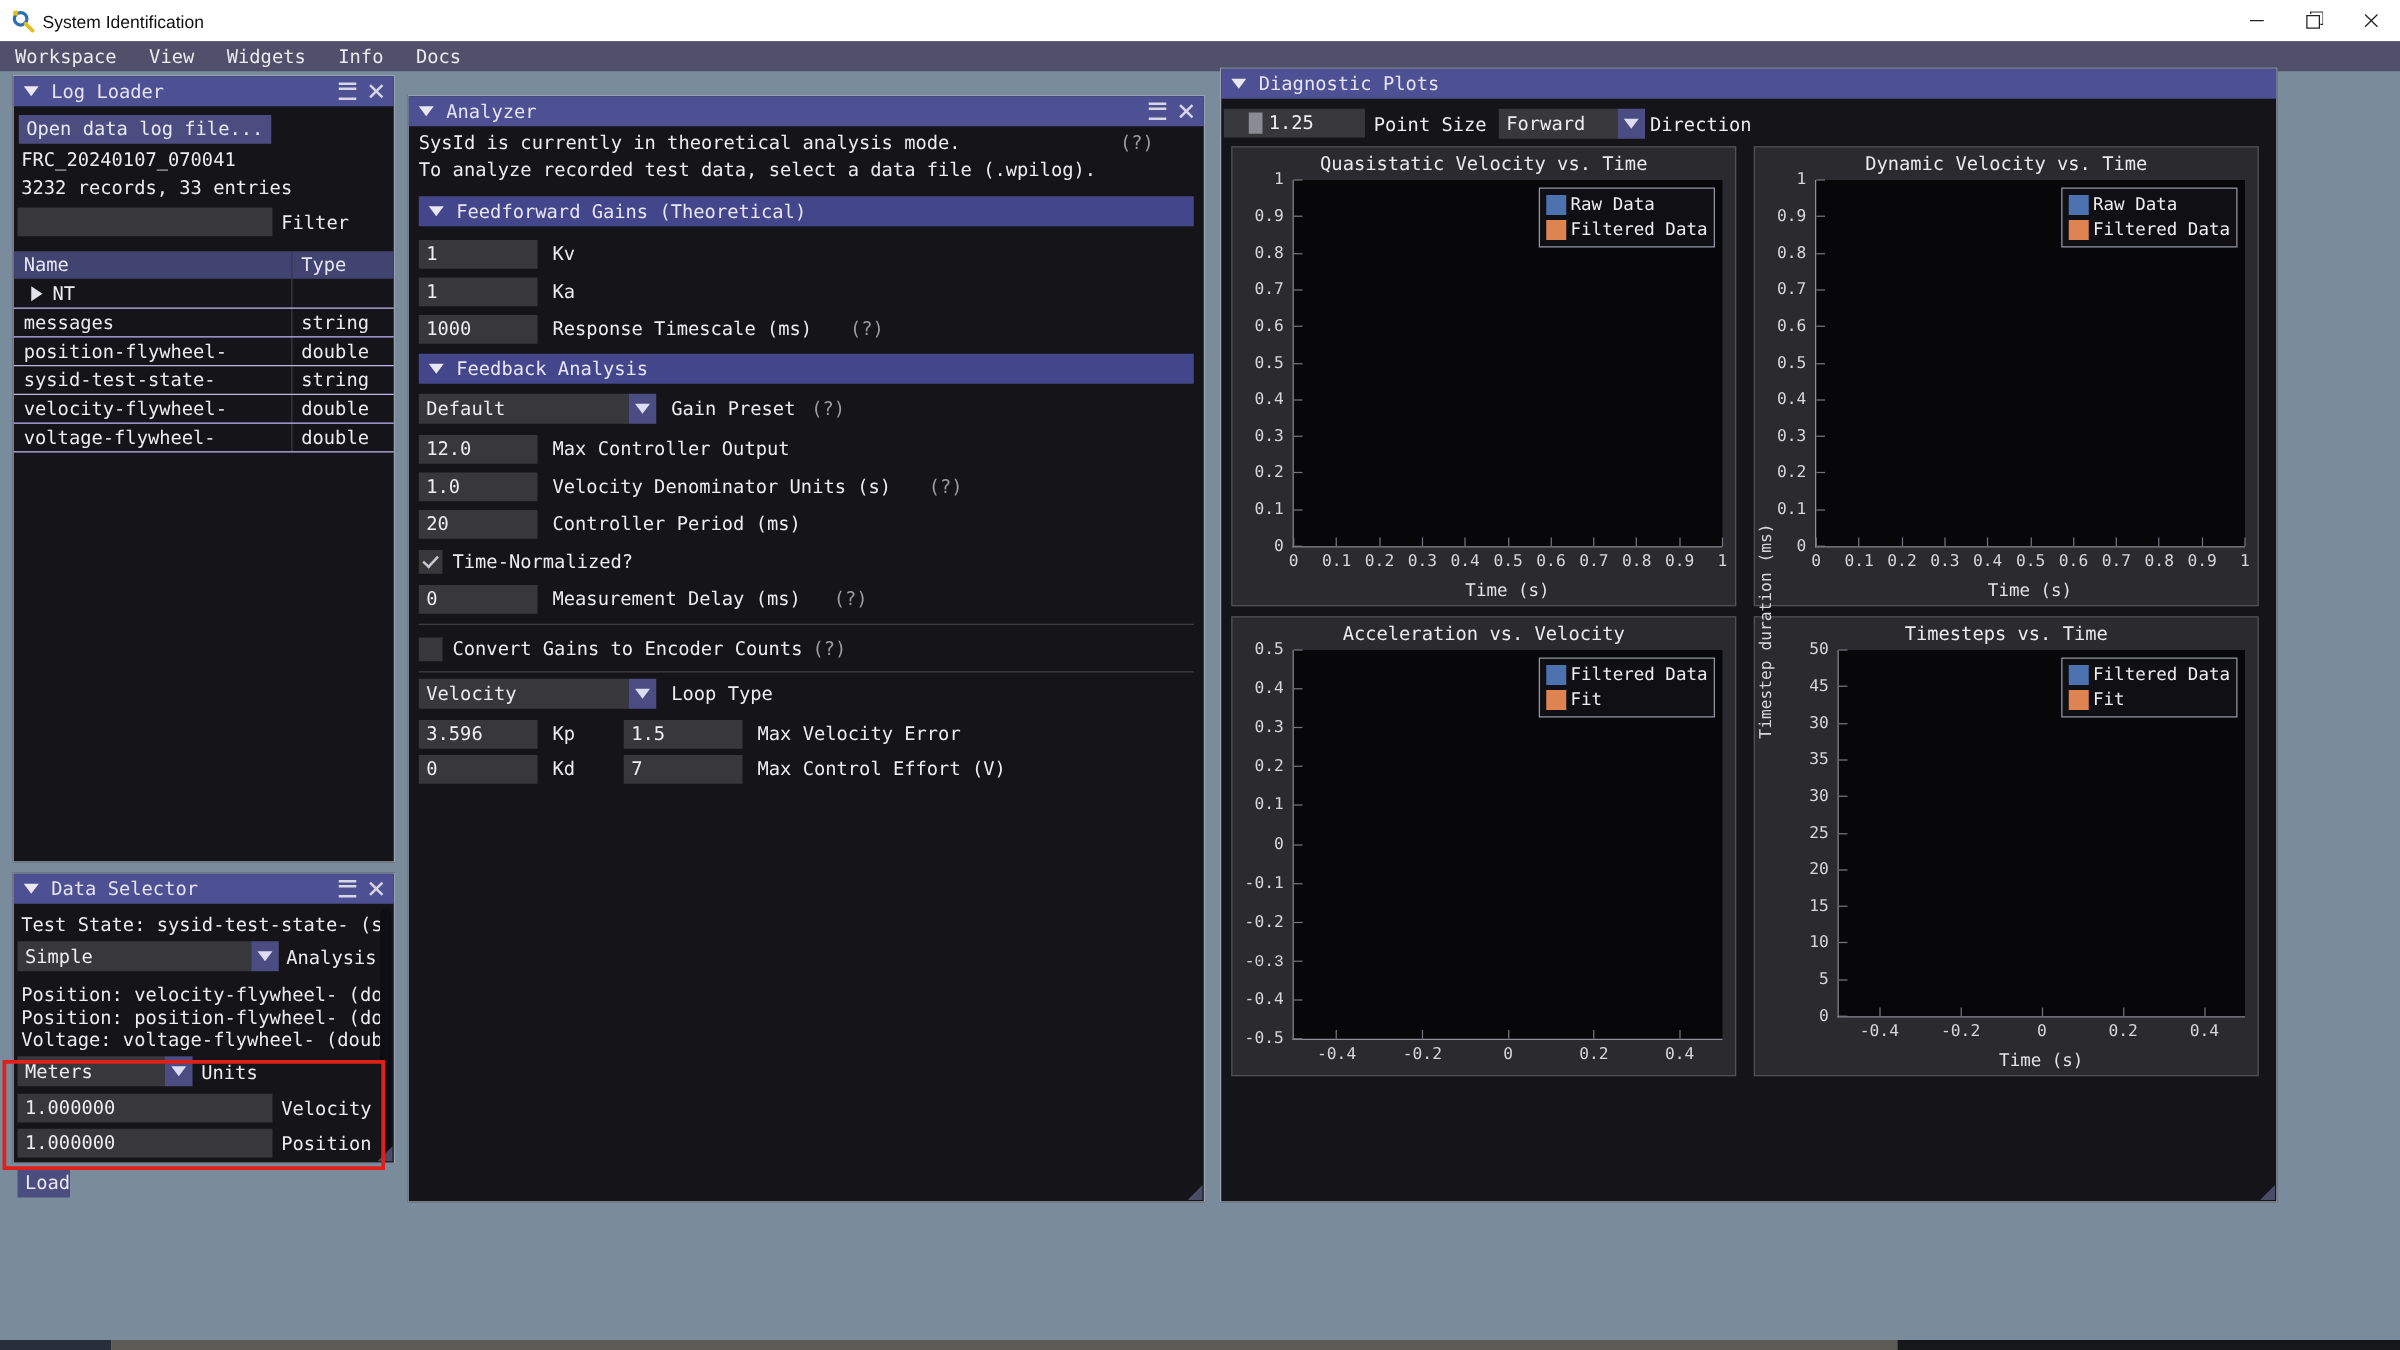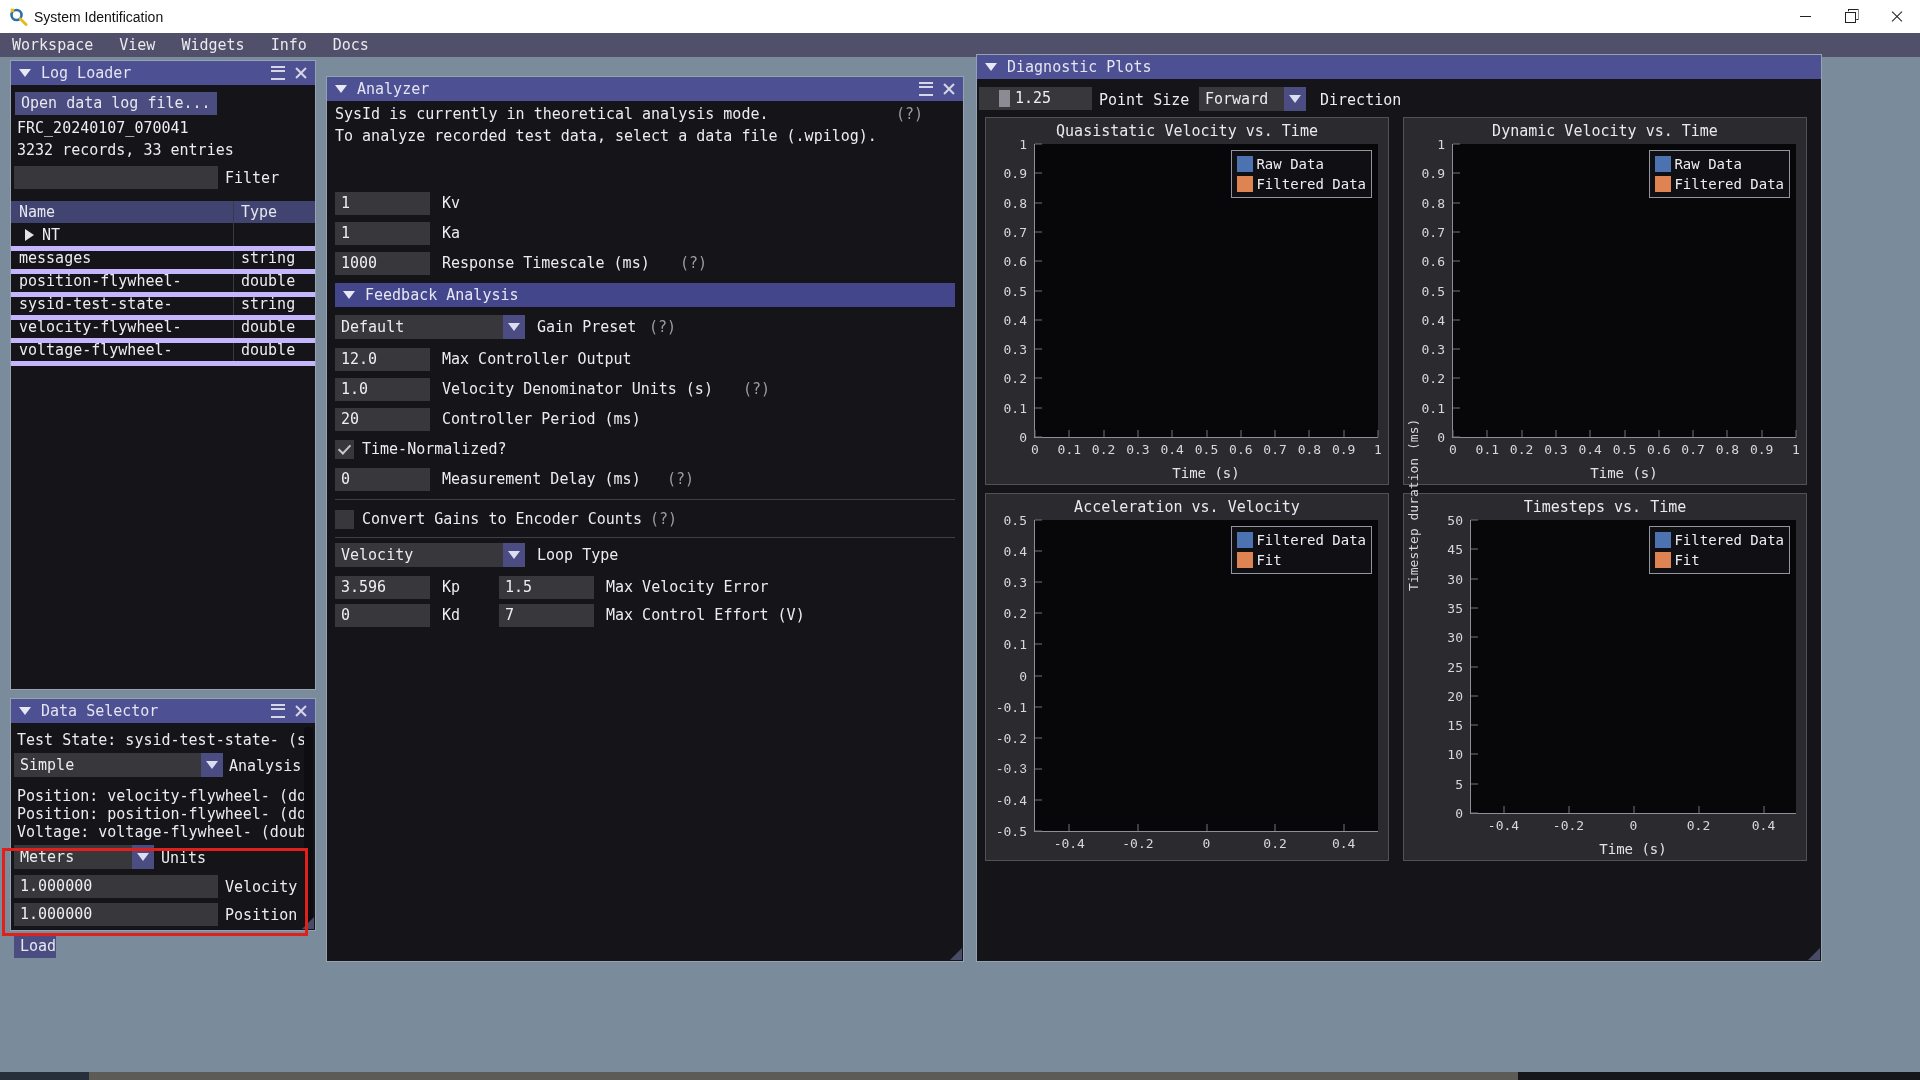--- a/index.html
+++ b/index.html
@@ -58,21 +58,21 @@
   .checkbox.checked:before{content:"";position:absolute;left:6px;top:2px;width:5px;height:10px;
     border-right:2px solid #c9c9d2;border-bottom:2px solid #c9c9d2;transform:rotate(43deg);}
   .resize-grip{position:absolute;right:1px;bottom:1px;width:0;height:0;
     border-left:12px solid transparent;border-bottom:12px solid #4a4c66;}
   .row{position:absolute;left:8px;right:8px;height:24px;display:flex;align-items:center;gap:12px;}
   .chdr{position:absolute;left:8px;right:8px;height:24px;background:#44468C;display:flex;align-items:center;
     gap:10px;padding:0 8px;box-sizing:border-box;color:#e6e6f4;}
 
   
   .tbl-header{position:absolute;left:0;right:0;height:22px;background:#414371;display:flex;align-items:center;color:#e6e6f0;}
-  .tbl-row{position:absolute;left:0;right:0;height:23px;display:flex;align-items:center;border-bottom:5px solid #c4b5fd;}
+  .tbl-row{position:absolute;left:0;right:0;height:23px;display:flex;align-items:center;border-bottom:1px solid #c4b5fd;}
   .tree-arrow{width:0;height:0;border-top:6px solid transparent;border-bottom:6px solid transparent;border-left:9px solid #e2e2ea;margin-left:14px;margin-right:8px;}
 
   
   .plot{position:absolute;width:404px;height:368px;background:#2A2A2F;border:1px solid #515159;box-sizing:border-box;}
   .plot-title{position:absolute;left:0;right:0;top:4px;text-align:center;color:#e9e9ee;}
   .plot-area{position:absolute;right:10px;top:26px;background:#07070A;border-left:1px solid #8f8f98;border-bottom:1px solid #8f8f98;}
   .ytick-label{position:absolute;right:calc(100% + 8px);transform:translateY(-50%);font-size:13px;color:#d7d7dc;white-space:nowrap;}
   .xtick-label{position:absolute;top:calc(100% + 5px);transform:translateX(-50%);font-size:13px;color:#d7d7dc;white-space:nowrap;}
   .ytick-mark{position:absolute;left:0;width:7px;height:1px;background:#73737c;transform:translateY(-50%);}
   .xtick-mark{position:absolute;bottom:0;width:1px;height:7px;background:#73737c;transform:translateX(-50%);}
@@ -212,20 +212,24 @@
     <span>Analyzer</span>
     <div class="hdr-icons">
       <div class="burger"></div>
       <div class="xicon"></div>
     </div>
   </div>
   <div class="abs textline" style="left:8px;top:28px;">SysId is currently in theoretical analysis mode.</div>
   <div class="abs dim" style="left:569px;top:28px;">(?)</div>
   <div class="abs textline" style="left:8px;top:50px;">To analyze recorded test data, select a data file (.wpilog).</div>
 
+  <div class="chdr" style="top:80px;">
+    <div class="tri-down sm"></div>
+    <span>Feedforward Gains (Theoretical)</span>
+  </div>
   <div class="row" style="top:114px;">
     <div class="frame abs" style="left:0;width:95px;">1</div>
     <span class="lbl abs" style="left:107px;">Kv</span>
   </div>
   <div class="row" style="top:144px;">
     <div class="frame abs" style="left:0;width:95px;">1</div>
     <span class="lbl abs" style="left:107px;">Ka</span>
   </div>
   <div class="row" style="top:174px;">
     <div class="frame abs" style="left:0;width:95px;">1000</div>
@@ -303,21 +307,21 @@
 <div class="abs window" style="left:976px;top:54px;width:846px;height:908px;">
   <div class="win-header">
     <div class="tri-down sm"></div>
     <span>Diagnostic Plots</span>
   </div>
   <div class="abs frame" style="left:2px;top:32px;width:113px;padding:0;">
     <div class="abs" style="left:20px;top:3px;width:11px;height:17px;background:#8b8b93;"></div>
     <span class="abs" style="left:36px;">1.25</span>
   </div>
   <div class="abs lbl" style="left:122px;top:36px;">Point Size</div>
-  <div class="abs combo" style="left:222px;top:32px;width:107px;">
+  <div class="abs combo" style="left:222px;top:32px;width:117px;">
     <div class="val">Forward</div>
     <div class="arrowbox">
         <div class="tri"></div>
       </div>
   </div>
   <div class="abs lbl" style="left:343px;top:36px;">Direction</div>
 
   <div class="plot" style="left:8px;top:62px;">
     <div class="plot-title">Quasistatic Velocity vs. Time</div>
     <div class="plot-area" style="left: 48px; bottom: 46px;">

